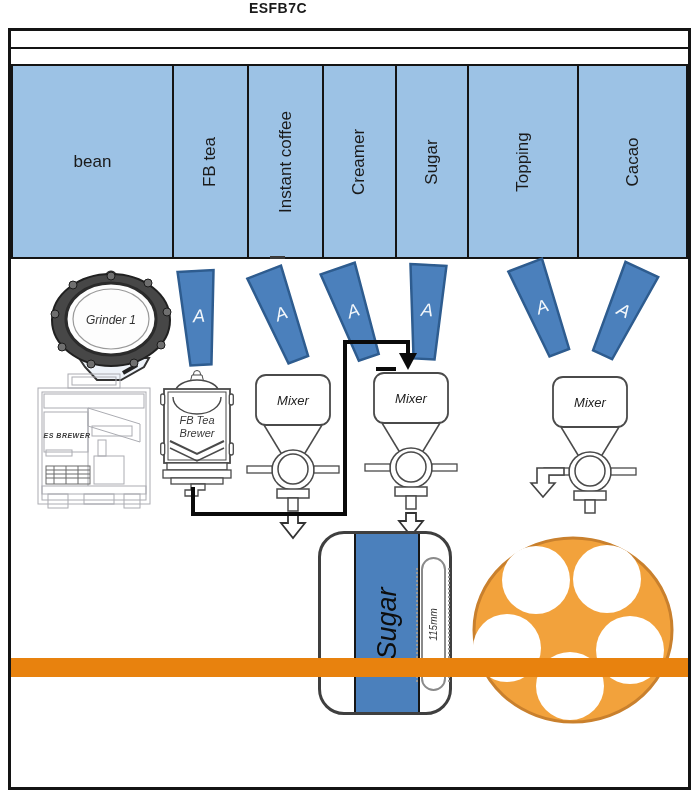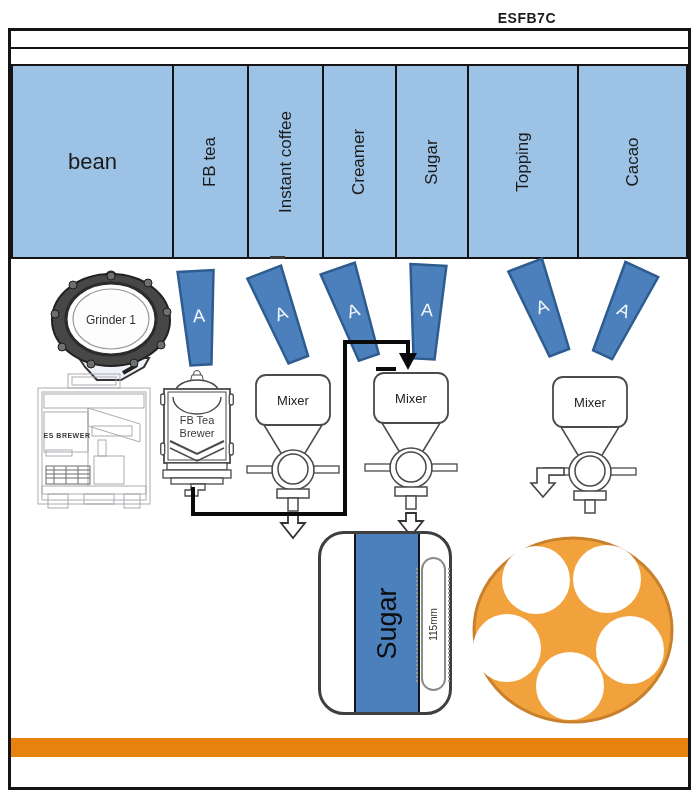--- a/index.html
+++ b/index.html
@@ -1,29 +1,29 @@
 <!DOCTYPE html>
 <html style="--canister_blue: #9CC2E5; --chute_blue: #4B80BC; --chute_border: #2E5C8F; --turret_orange: #F2A23C; --turret_border: #C9802D; --bar_orange: #E8820E; --line_black: #141414;"><head>
 <meta charset="utf-8">
 <style>
   html,body{margin:0;padding:0;background:#fff;}
   body{width:700px;height:800px;position:relative;font-family:"Liberation Sans",sans-serif;color:#1a1a1a;}
-  .title{position:absolute;top:10px;left:0;width:556px;text-align:right;font-size:14px;font-weight:bold;letter-spacing:.5px;}
+  .title{position:absolute;top:0;left:0;width:556px;text-align:center;font-size:14px;font-weight:bold;letter-spacing:.5px;}
   .frame{position:absolute;left:8px;top:28px;width:683px;height:762px;border:3px solid var(--line_black);box-sizing:border-box;background:#fff;}
   .rowA{height:16px;border-bottom:2px solid var(--line_black);}
   .rowB{height:28px;border-bottom:2px solid var(--line_black);display:flex;align-items:center;}
   .rowC{height:15px;border-bottom:2px solid var(--line_black);}
   .hcell{text-align:center;font-size:12px;box-sizing:border-box;}
   .canisters{display:flex;height:193px;box-sizing:border-box;border-bottom:2px solid var(--line_black);}
   .can{box-sizing:border-box;border-left:2px solid var(--line_black);background:var(--canister_blue);display:flex;align-items:center;justify-content:center;overflow:hidden;}
   .can:last-child{border-right:2px solid var(--line_black);}
   .c0{width:161px}.c1{width:75px}.c2{width:75px}.c3{width:73px}.c4{width:72px}.c5{width:110px}.c6{width:111px}
-  .hlabel{font-size:22px;}
+  .hlabel{font-size:17px;}
   .vlabel{font-size:17px;white-space:nowrap;transform:rotate(-90deg);}
-  .diagram{position:relative;height:498px;}
+  .diagram{position:relative;height:418px;font-style:italic;}
   .abs{position:absolute;}
   .chute{position:absolute;width:44px;height:98px;}
   .sugar-unit{position:absolute;left:307px;top:272px;width:134px;height:184px;box-sizing:border-box;border:3px solid #3f3f3f;border-radius:26px;background:#fff;}
   .sugar-band{position:absolute;left:33px;top:0;bottom:0;width:66px;background:var(--chute_blue);border-left:2px solid #161616;border-right:2px solid #161616;box-sizing:border-box;display:flex;align-items:center;justify-content:center;}
   .sugar-text{transform:rotate(-90deg);font-size:27px;color:#0d0d0d;white-space:nowrap;}
   .gauge{position:absolute;left:100px;top:23px;width:25px;height:134px;box-sizing:border-box;border:2px solid #8a8a8a;border-radius:13px;background:#fff;display:flex;align-items:center;justify-content:center;}
   .gauge-text{transform:rotate(-90deg);font-size:10px;color:#333;white-space:nowrap;}
   .dotcol{position:absolute;width:0;border-left:2px dotted #9a9a9a;}
   .bottom-bar{position:absolute;left:0;right:0;bottom:0;height:19px;background:var(--bar_orange);}
   .dash{position:absolute;left:259px;top:225px;width:15px;height:3px;background:#3a3a3a;}

